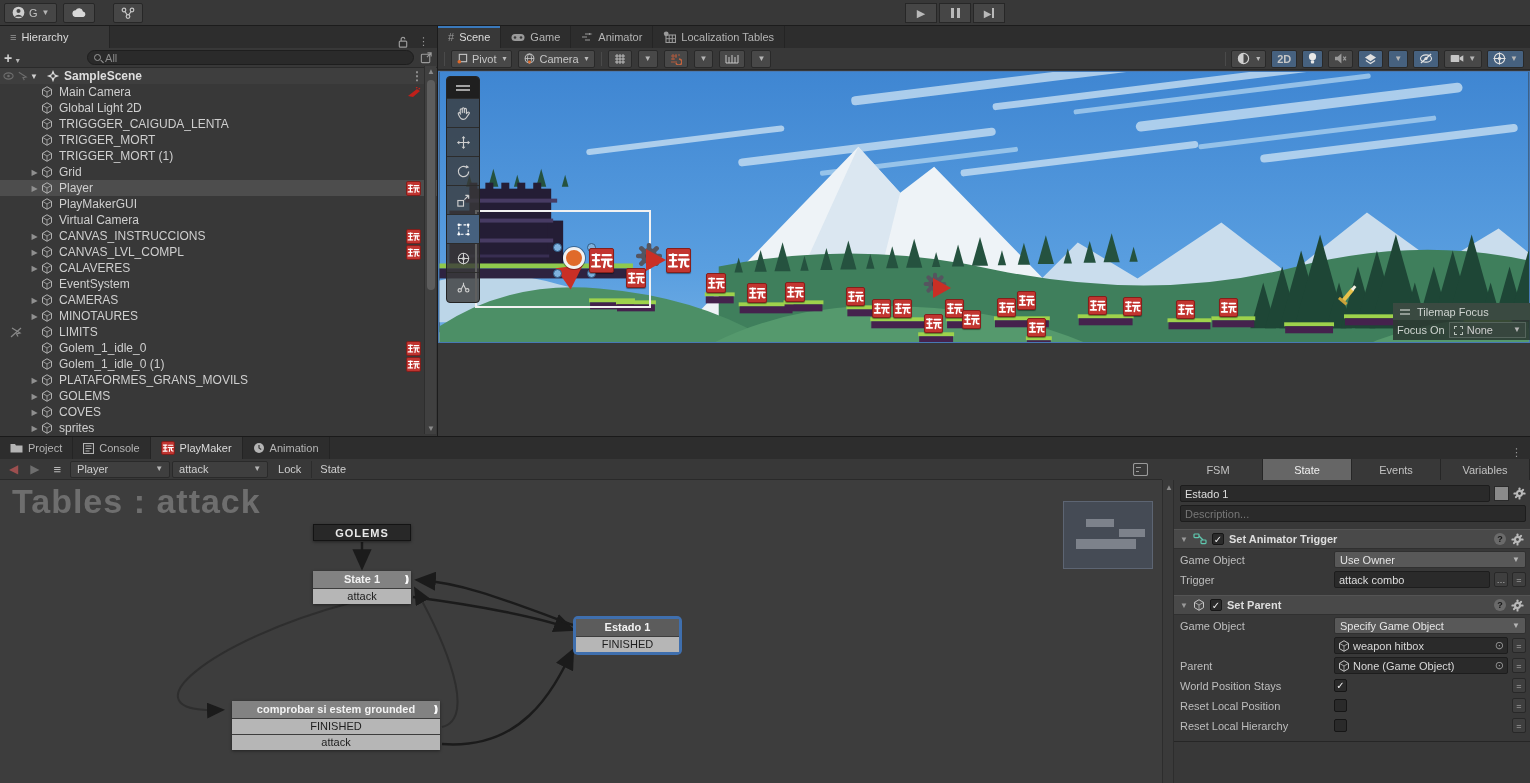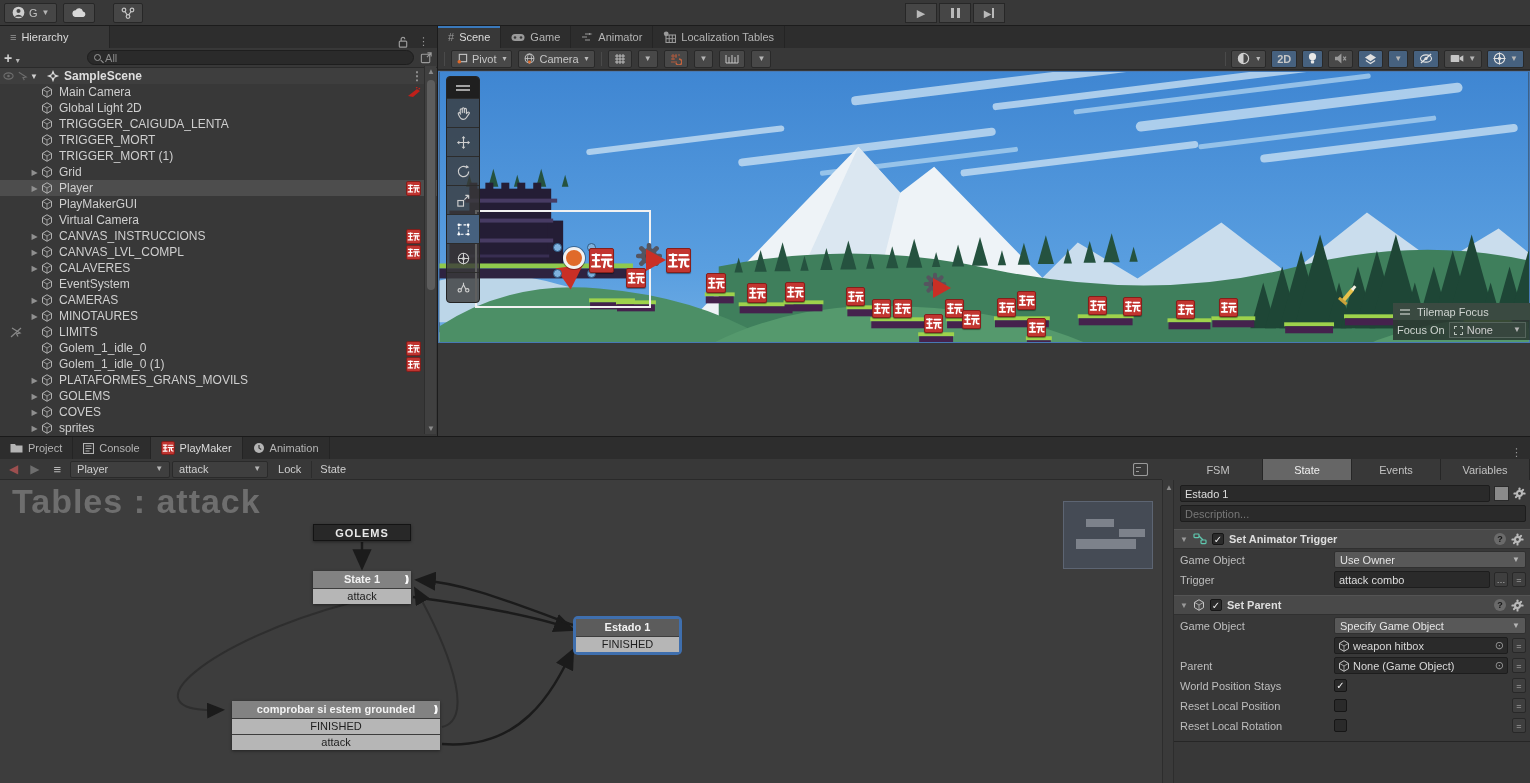--- a/index.html
+++ b/index.html
@@ -1277,21 +1277,21 @@
             <span class="ilabel">World Position Stays</span>
             <span class="cb">✓</span>
             <span class="mini" style="margin-left:auto">=</span>
           </div>
           <div class="irow">
             <span class="ilabel">Reset Local Position</span>
             <span class="cb"></span>
             <span class="mini" style="margin-left:auto">=</span>
           </div>
           <div class="irow">
-            <span class="ilabel">Reset Local Rotation</span>
+            <span class="ilabel">Reset Local Hierarchy</span>
             <span class="cb"></span>
             <span class="mini" style="margin-left:auto">=</span>
           </div>
           <div style="border-top: 1px solid rgb(38, 38, 38); margin-top: 6px;"></div>
         </div>
     </div>
   </div>
 </div>
 
 </body></html>

